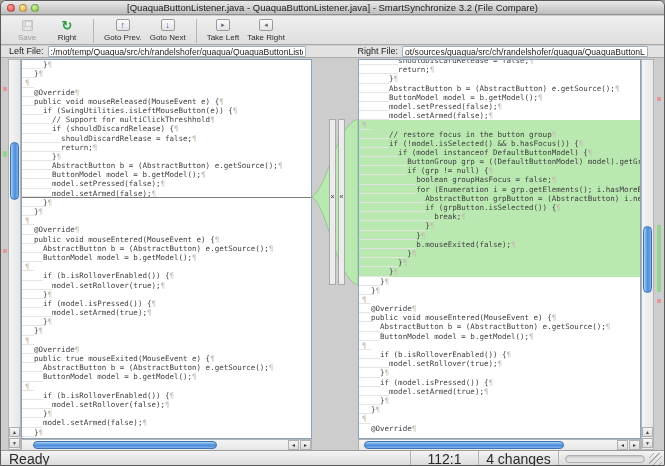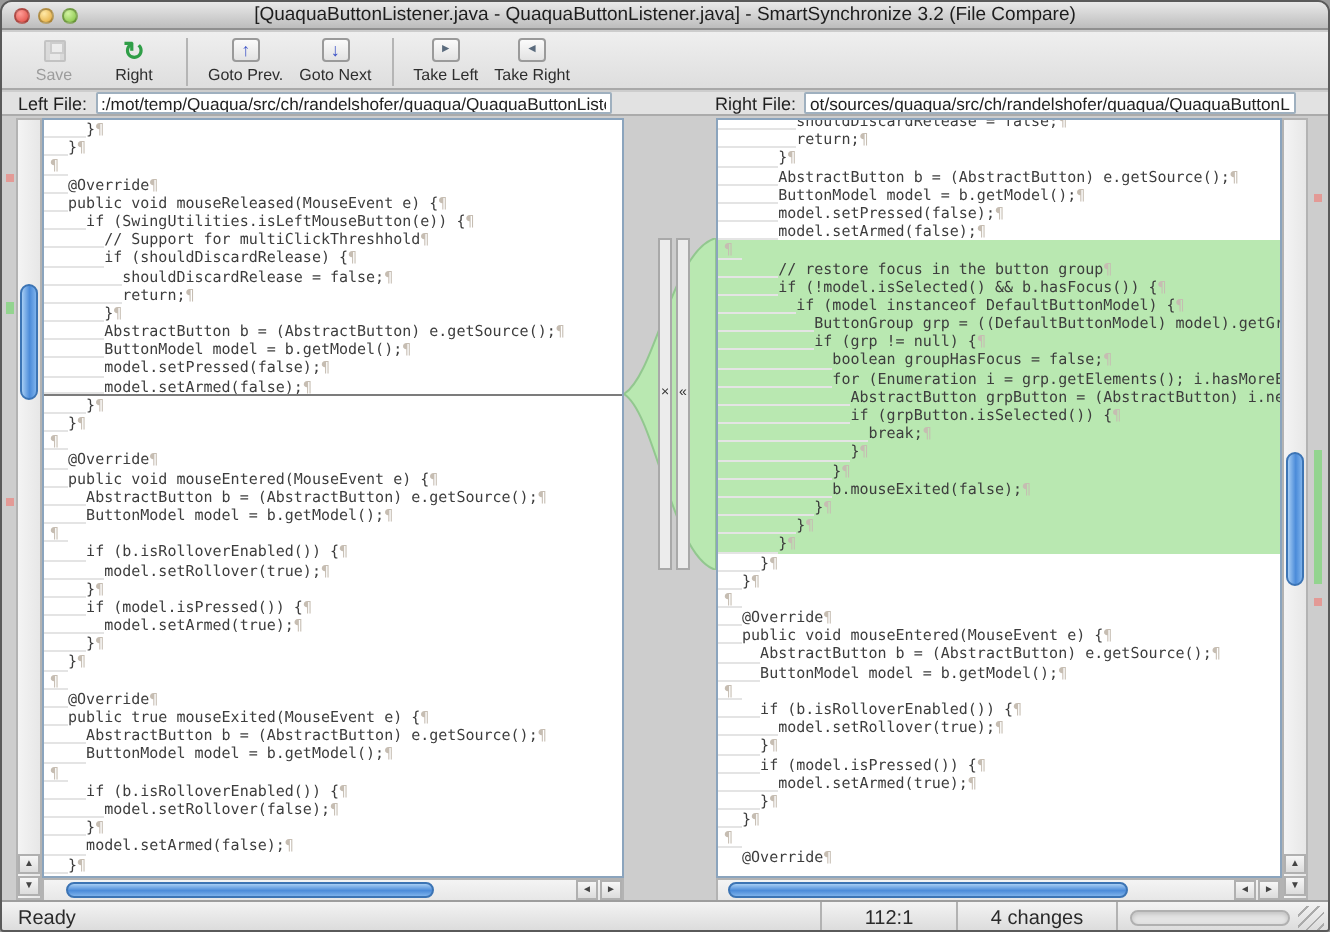--- a/index.html
+++ b/index.html
@@ -35,21 +35,21 @@
   .floppy{width:11px;height:11px;background:#cfcfcf;border:1px solid #a5a5a5;border-radius:1px;position:relative;}
   .floppy:before{content:"";position:absolute;left:2px;top:0;width:5px;height:4px;background:#efefef;border:1px solid #b5b5b5;}
   .floppy:after{content:"";position:absolute;left:2px;bottom:0;width:5px;height:3px;background:#e8e8e8;}
   .reload-glyph{font-size:13px;font-weight:bold;color:#2f9e47;line-height:13px;}
   .arrow-box{width:14px;height:12px;border:1px solid #9a9a9a;border-radius:2px;
     background:linear-gradient(#fbfbfb,#e3e3e3);display:flex;align-items:center;justify-content:center;}
   .arrow-box .blue{color:#3f55c8;font-size:9px;font-weight:bold;line-height:9px;}
   .arrow-box .gray{color:#5a6b7d;font-size:6px;line-height:6px;}
   
   .filebar{position:absolute;left:0;top:45px;width:100%;height:12px;background:#e2e2e2;
-    border-bottom:1px solid #ababab;display:flex;align-items:center;font-size:9px;color:#1e1e1e;}
+    border-bottom:1px solid #ababab;display:flex;font-size:9px;color:#1e1e1e;}
   .filebar label{white-space:nowrap;}
   .path-field{height:11px;font-size:8.6px;font-family:"Liberation Sans",sans-serif;color:#222;
     background:#fff;border:1px solid #9fb0bf;border-radius:1px;padding:0 2px;}
   
   .main{position:absolute;left:0;top:58px;width:665px;height:391px;background:#cdcdcd;}
   .pane{position:absolute;top:0;height:380px;background:#fff;border:1px solid #8ba4bd;overflow:hidden;}
   .pane-left{left:20px;width:291px;}
   .pane-right{left:357px;width:283px;}
   .code-lines{position:relative;}
   .code-line{position:relative;height:9.2px;line-height:9.2px;white-space:pre;
@@ -75,21 +75,21 @@
   .tick{position:absolute;width:4px;}
   
   .connector-svg{position:absolute;left:311px;top:60px;}
   .strip{position:absolute;top:60px;width:7px;height:166px;background:#ececec;border:1px solid #a9a9a9;}
   .strip-1{left:328px;} .strip-2{left:337px;}
   .strip .mini-btn{position:absolute;left:0;top:70px;width:5px;height:12px;display:flex;align-items:center;
     justify-content:center;font-size:7px;color:#333;cursor:default;}
   
   .statusbar{position:absolute;left:0;top:449px;width:100%;height:17px;
     background:linear-gradient(#f3f3f3,#d9d9d9);border-top:1px solid #9d9d9d;
-    display:flex;align-items:center;font-size:10px;color:#2a2a2a;}
+    display:flex;align-items:center;font-size:14px;color:#2a2a2a;}
   .status-ready{padding-left:8px;flex:1;}
   .status-cell{height:100%;display:flex;align-items:center;justify-content:center;border-left:1px solid #b2b2b2;}
   .cell-pos{width:68px;} .cell-changes{width:80px;}
   .status-recess{width:80px;height:8px;margin:0 4px 0 6px;background:#e3e3e3;
     border:1px solid #b0b0b0;border-radius:4px;box-shadow:inset 0 1px 2px rgba(0,0,0,.15);}
   .grip{width:13px;height:13px;margin-right:2px;
     background:repeating-linear-gradient(135deg,transparent 0 3px,#aaa 3px 4px);}
 </style>
 </head>
 <body>

